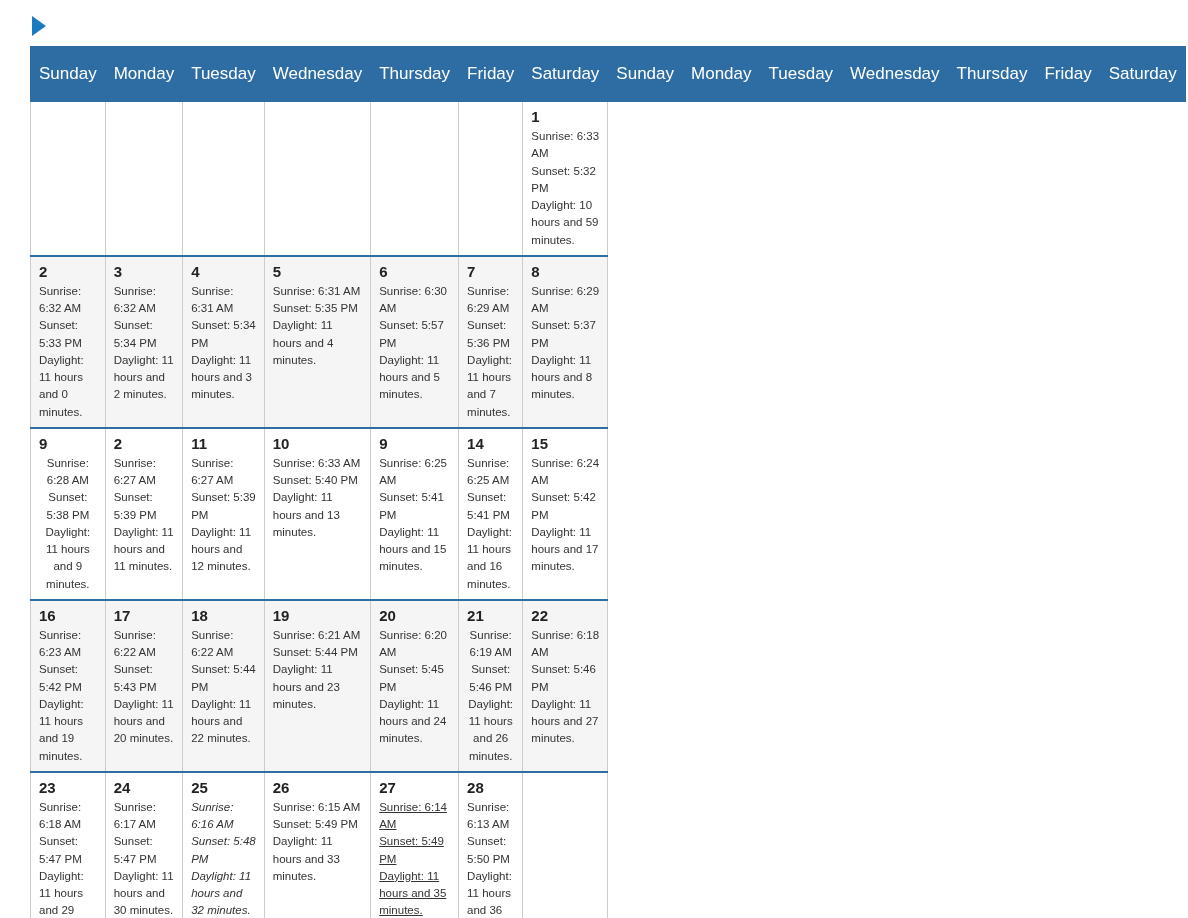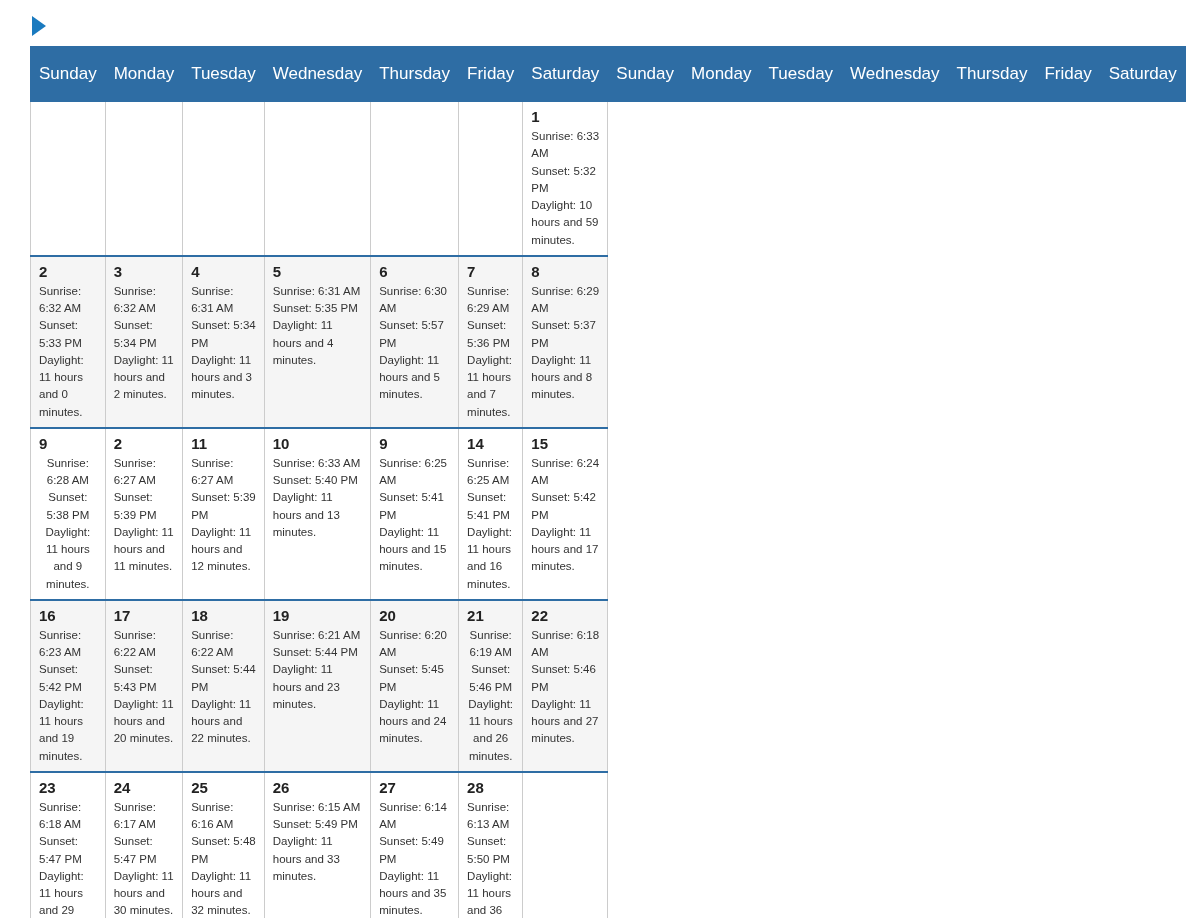--- a/index.html
+++ b/index.html
@@ -300,33 +300,33 @@
 Daylight: 11 hours and 29 minutes.</div>
         </td>
         <td>
           <div class="day-num">24</div>
           <div class="day-info" style="white-space: pre-line;">Sunrise: 6:17 AM
 Sunset: 5:47 PM
 Daylight: 11 hours and 30 minutes.</div>
         </td>
         <td>
           <div class="day-num">25</div>
-          <div class="day-info" style="white-space: pre-line;">Sunrise: 6:16 AM
+          <div class="day-info" style="white-space: pre-line; font-style: italic;">Sunrise: 6:16 AM
 Sunset: 5:48 PM
 Daylight: 11 hours and 32 minutes.</div>
         </td>
         <td>
           <div class="day-num">26</div>
           <div class="day-info" style="white-space: pre-line;">Sunrise: 6:15 AM
 Sunset: 5:49 PM
 Daylight: 11 hours and 33 minutes.</div>
         </td>
         <td>
           <div class="day-num">27</div>
-          <div class="day-info" style="white-space: pre-line;">Sunrise: 6:14 AM
+          <div class="day-info" style="white-space: pre-line; text-decoration: underline;">Sunrise: 6:14 AM
 Sunset: 5:49 PM
 Daylight: 11 hours and 35 minutes.</div>
         </td>
         <td>
           <div class="day-num">28</div>
           <div class="day-info" style="white-space: pre-line;">Sunrise: 6:13 AM
 Sunset: 5:50 PM
 Daylight: 11 hours and 36 minutes.</div>
         </td>
         <td class="empty-cell"></td>

